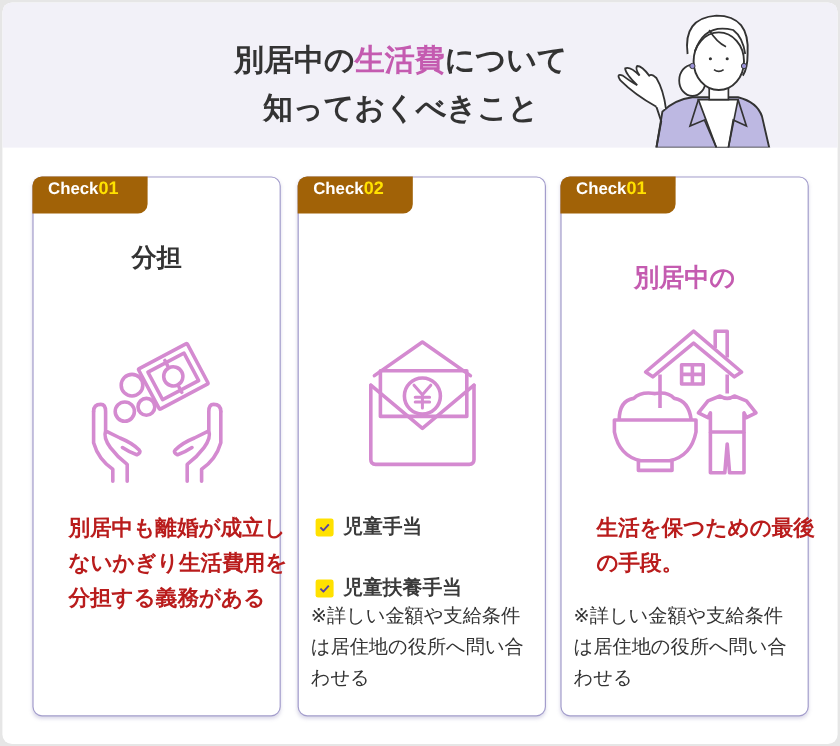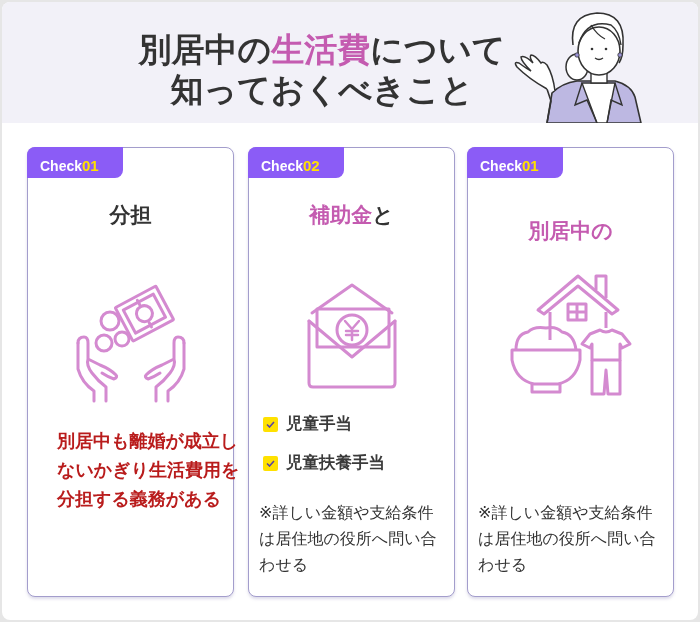--- a/index.html
+++ b/index.html
@@ -7,38 +7,38 @@
   body { font-family: "DejaVu Sans", "Liberation Sans", sans-serif; color: #333; }
   .frame {
     position: absolute; left: 2px; top: 2px; width: 696px; height: 618px;
     background: #ffffff; border-radius: 8px; overflow: hidden;
   }
   .header {
     position: absolute; left: 0; top: 0; width: 696px; height: 121px;
     background: #f2f1f8;
   }
   .title {
-    position: absolute; left: 120px; top: 28px; width: 400px;
-    text-align: center; font-weight: bold; font-size: 33px; line-height: 40px;
+    position: absolute; left: 132px; top: 28px; width: 400px;
+    text-align: center; font-weight: bold; font-size: 25px; line-height: 40px;
     color: #333;
   }
   .accent { color: #c45bb0; }
   .illustration { position: absolute; left: 505px; top: 3px; width: 150px; height: 118px; }
   .card {
     position: absolute; top: 145px; width: 207px; height: 450px;
     background: #fff; border: 1.5px solid #a39dcc; border-radius: 8px;
     box-shadow: 0 2px 3px rgba(120,110,170,0.25);
   }
   .card.c1 { left: 25px; }
   .card.c2 { left: 246px; padding-left: 48px; }
   .card.c3 { left: 465px; }
   .tab {
     position: absolute; left: -1px; top: -1px; height: 31px; width: 96px;
-    background: #8b5cf6; border-radius: 8px 0 8px 0;
-    color: #fff; font-weight: bold; font-size: 14px; line-height: 37px;
+    background: #a16207; border-radius: 8px 0 8px 0;
+    color: #fff; font-weight: bold; font-size: 14px; line-height: 20px;
     padding-left: 13px; font-family: "Liberation Sans", sans-serif;
   }
   .tab .num { color: #ffe100; font-size: 15px; }
   .card-title {
     position: absolute; top: 52px; left: 0; width: 100%;
     text-align: center; font-weight: bold; font-size: 21px; line-height: 30px; color: #333;
   }
   .card-icon { position: absolute; left: 50%; transform: translateX(-50%); top: 125px; width: 130px; height: 130px; }
   .body-text {
     position: absolute; left: 29px; width: 186px; font-size: 18px; font-weight: bold;
@@ -119,42 +119,41 @@
 
       <path d="M118 70 Q118 64 112 64 Q108 64 108 70 L108 86 Q104 88 96 92 Q86 96 80 102 Q78 104 82 106 Q88 104 94 100 M108 86 Q110 92 104 100 Q98 108 90 114 L90 128"></path>
       <path d="M118 70 L118 96 Q114 110 102 118 L102 128"></path>
     </svg>
     <div class="body-text" style="top:278px;">別居中も離婚が成立しないかぎり生活費用を分担する義務がある</div>
   </div>
 
   <div class="card c2">
     <div class="tab"><span>Check</span><span class="num">02</span></div>
     <div class="card-title">
-      <div><span class="accent">補助金</span><span>と</span></div>
     </div>
     <svg class="card-icon" viewBox="0 0 130 130" fill="none" stroke="#d48ad0" stroke-width="3" stroke-linejoin="round" stroke-linecap="round">
 
       <path d="M25 40 L65 12 L105 40"></path>
 
       <rect x="30" y="36" width="72" height="38"></rect>
       <circle cx="65" cy="57" r="15"></circle>
       <path d="M58 48 L65 56 L72 48 M65 56 L65 67 M59 58 h12 M59 62 h12" stroke-width="2.5"></path>
 
       <path d="M22 48 L22 110 Q22 114 26 114 L104 114 Q108 114 108 110 L108 48"></path>
       <path d="M22 48 L65 84 L108 48"></path>
     </svg>
-    <div class="check-item" style="top:265px;">
+    <div class="check-item" style="top:280px;">
       <span class="checkbox">
         <svg width="9" height="7" viewBox="0 0 9 7">
             <path d="M1 3.5 L3.5 6 L8 1" stroke="#5a44a0" stroke-width="1.6" fill="none"></path>
           </svg>
       </span>
       <span>児童手当</span>
     </div>
-    <div class="check-item" style="top:304px;">
+    <div class="check-item" style="top:331px;">
       <span class="checkbox">
         <svg width="9" height="7" viewBox="0 0 9 7">
             <path d="M1 3.5 L3.5 6 L8 1" stroke="#5a44a0" stroke-width="1.6" fill="none"></path>
           </svg>
       </span>
       <span>児童扶養手当</span>
     </div>
     <div class="note-text" style="top:352px;">※詳しい金額や支給条件は居住地の役所へ問い合わせる</div>
   </div>
 
@@ -172,16 +171,17 @@
       <line x1="71" y1="34" x2="71" y2="50"></line>
       <line x1="62" y1="42" x2="80" y2="42"></line>
 
       <path d="M10 80 Q10 64 22 62 Q28 56 40 58 Q50 56 56 62 Q68 64 70 80"></path>
       <path d="M6 80 L74 80 L74 90 Q70 110 52 114 L28 114 Q10 110 6 90 Z"></path>
       <path d="M26 114 L26 122 L54 122 L54 114"></path>
 
       <path d="M84 64 L94 60 Q100 64 106 60 L116 64 L124 74 L116 78 L114 74 L114 90 L86 90 L86 74 L84 78 L76 74 Z"></path>
       <path d="M86 90 L86 124 L98 124 L100 100 L102 124 L114 124 L114 90"></path>
     </svg>
+    <div class="body-text" style="top:278px;">生活を保つための最後の手段。</div>
     <div class="note-text" style="top:352px;">※詳しい金額や支給条件は居住地の役所へ問い合わせる</div>
   </div>
 
 </div>
 
 </body></html>

